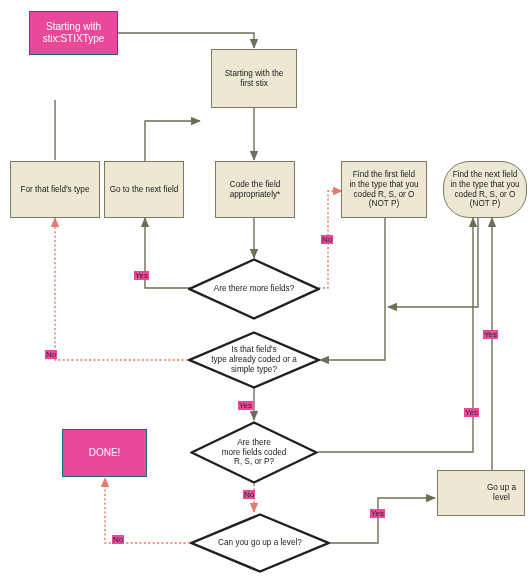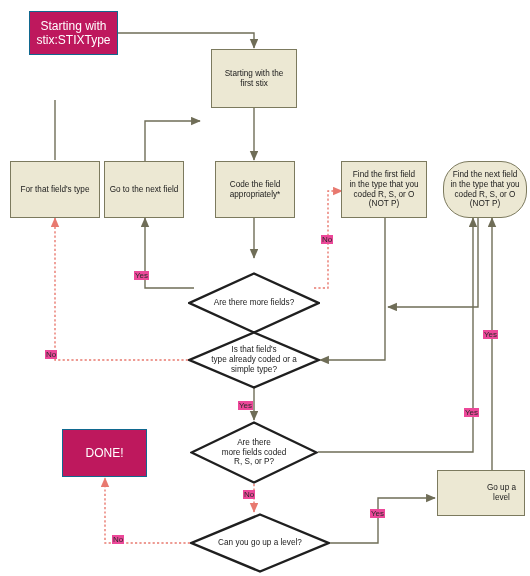--- a/index.html
+++ b/index.html
@@ -34,24 +34,24 @@
     line-height: 1.18;
     z-index: 3;
   }
   .node.process {
     background: #ece8d3;
     border: 1px solid #7c7a5e;
     color: #1b1b1b;
     font-size: 8.2px;
   }
   .node.terminator {
-    background: #be185d;
+    background: #ec4899;
     border: 1px solid #10688f;
     color: #ffffff;
-    font-size: 12px;
+    font-size: 10px;
   }
   .node.decision {
     background: transparent;
     color: #1b1b1b;
     font-size: 8.2px;
     z-index: 4;
   }
   .node.decision .dlabel {
     position: relative;
     z-index: 5;
@@ -164,21 +164,21 @@
 (NOT P)</span>
   </div>
 
   <div class="node process" style="left:443px; top:161px; width:84px; height:57px;border-radius:26px;">
     <span class="nodetext">Find the next field
 in the type that you
 coded R, S, or O
 (NOT P)</span>
   </div>
 
-  <div class="node decision" style="left:188px; top:272px; width:132px; height:62px;text-align:center;">
+  <div class="node decision" style="left:188px; top:258px; width:132px; height:62px;text-align:center;">
     <svg class="diamond-shape" viewBox="0 0 132 62" preserveAspectRatio="none">
       <polygon points="66,1.5 130.5,31 66,60.5 1.5,31" fill="#ffffff" stroke="#1f1f1f" stroke-width="2.4"></polygon>
     </svg>
     <span class="dlabel nodetext">Are there more fields?</span>
   </div>
 
   <div class="node decision" style="left:188px; top:331px; width:132px; height:58px;">
     <svg class="diamond-shape" viewBox="0 0 132 58" preserveAspectRatio="none">
       <polygon points="66,1.5 130.5,29 66,56.5 1.5,29" fill="#ffffff" stroke="#1f1f1f" stroke-width="2.4"></polygon>
     </svg>

